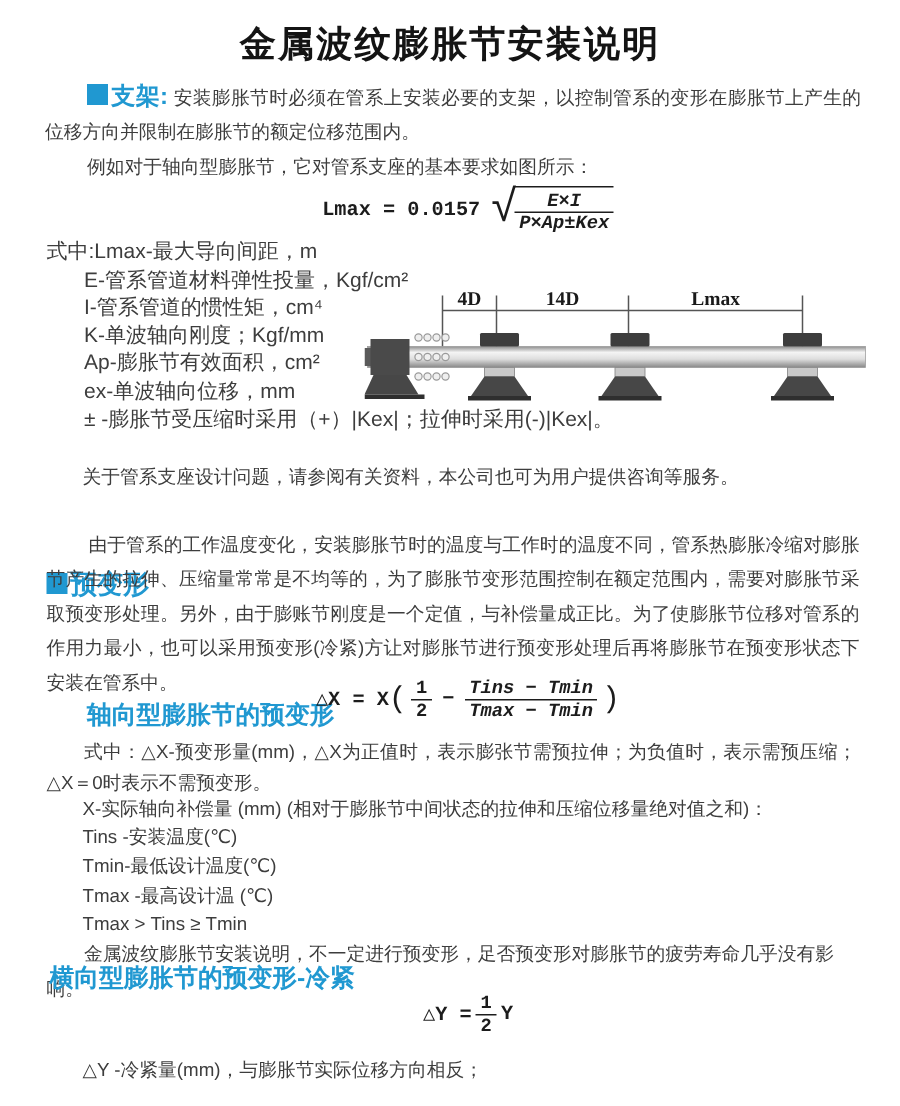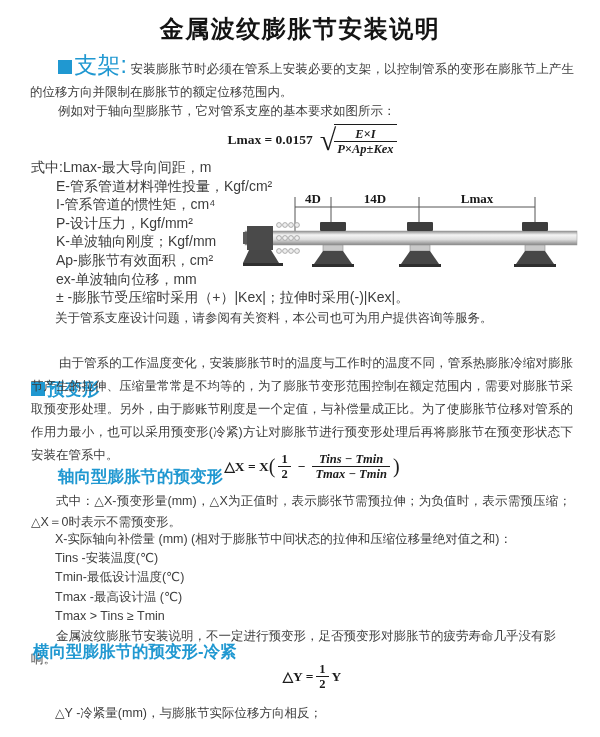--- a/index.html
+++ b/index.html
@@ -18,31 +18,31 @@
     font-size:24px;font-weight:bold;color:#141414;letter-spacing:1.5px;
   }
   .para{font-size:12.5px;line-height:22.5px;color:#3d3d3d;}
   .indent{text-indent:28px;}
   .indent2{text-indent:25px;}
   .just{text-align:justify;}
   .sq{
     display:inline-block;width:14px;height:14px;background:var(--accent);
     margin-right:2px;vertical-align:-1px;
   }
-  .sec-head{color:var(--accent);font-size:23px;font-weight:normal;}
+  .sec-head{color:var(--accent);font-size:16px;font-weight:bold;}
   .h2{font-size:17.5px;font-weight:bold;color:var(--accent);}
   .h3{font-size:16.5px;font-weight:bold;color:var(--accent);}
   .defs{top:158px;left:31px;font-size:14px;line-height:18.6px;}
   .def-line{padding-left:25px;white-space:nowrap;}
   .def-line.flush{padding-left:0;}
   .items{top:530px;left:55px;font-size:12.5px;line-height:19.2px;}
   
   .formula{
     left:0;right:0;display:flex;justify-content:center;align-items:center;
-    font-family:Liberation Serif, serif;
+    font-family:Liberation Mono, monospace;
     font-weight:bold;color:#1c1c1c;font-size:13.5px;margin-left:24px;
   }
   .formula1{top:124px;}
   .formula2{top:452px;}
   .formula3{top:662px;}
   .frac{
     display:inline-block;text-align:center;vertical-align:middle;
     line-height:1.15;font-size:12.5px;margin:0 3px;
   }
   .frac .num{display:block;border-bottom:1px solid #1c1c1c;padding:0 3px;}
@@ -90,21 +90,20 @@
         <span class="num it">E×I</span>
         <span class="den it">P×Ap±Kex</span>
       </span>
     </span>
   </div>
 
   <div class="abs defs">
     <div class="def-line flush">式中:Lmax-最大导向间距，m</div>
     <div class="def-line">E-管系管道材料弹性投量，Kgf/cm²</div>
     <div class="def-line">I-管系管道的惯性矩，cm⁴</div>
-    <div class="def-line">P-设计压力，Kgf/mm²</div>
     <div class="def-line">K-单波轴向刚度；Kgf/mm</div>
     <div class="def-line">Ap-膨胀节有效面积，cm²</div>
     <div class="def-line">ex-单波轴向位移，mm</div>
     <div class="def-line">± -膨胀节受压缩时采用（+）|Kex|；拉伸时采用(-)|Kex|。</div>
   </div>
 
   <p class="abs para consult">关于管系支座设计问题，请参阅有关资料，本公司也可为用户提供咨询等服务。</p>
 
   <div class="abs diagram">
     <svg width="340" height="102" viewBox="0 0 340 102">

